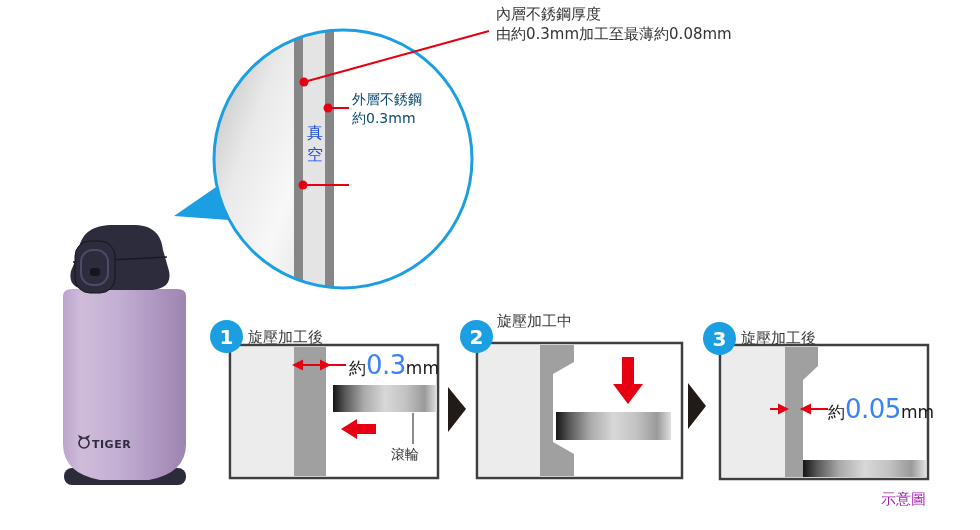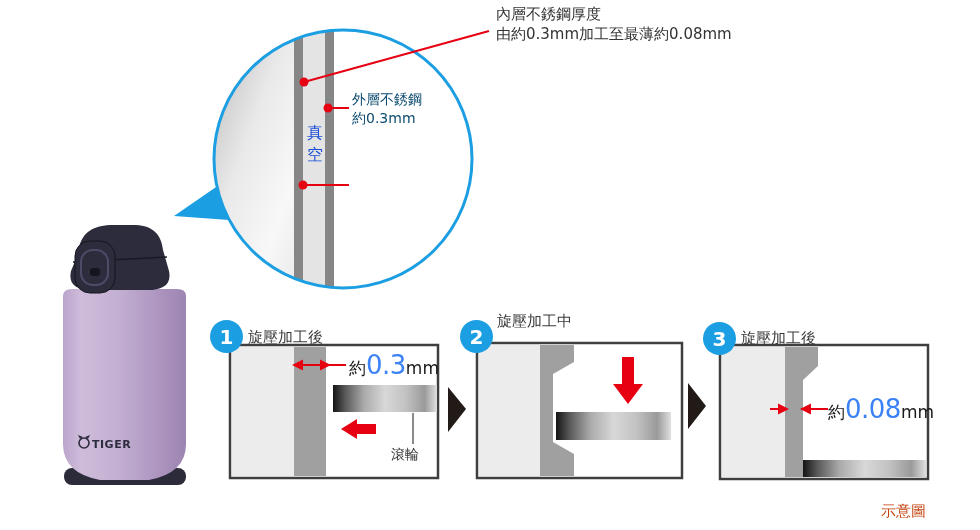--- a/index.html
+++ b/index.html
@@ -18,21 +18,21 @@
   .badge{
     position:absolute;width:33px;height:33px;border-radius:50%;
     background:#1b9ee2;color:#fff;font-weight:bold;font-size:20px;
     display:flex;align-items:center;justify-content:center;
   }
   .step-title{font-size:15px;color:#3a3a3a;}
   .measure{position:absolute;display:flex;align-items:baseline;color:#1a1a1a;}
   .measure .pre,.measure .unit{font-size:17px;}
   .measure .val{font-size:26px;color:#3b82f6;font-weight:500;letter-spacing:-0.5px;}
   .roller-label{font-size:14px;color:#333;}
-  .footnote{font-size:15px;color:#c2410c;margin-top:12px;}
+  .footnote{font-size:15px;color:#a21caf;}
 </style>
 </head>
 <body>
 
 <div class="stage">
 
   <svg width="980" height="530" viewBox="0 0 980 530">
     <defs>
       <linearGradient id="mirrorG" x1="0" y1="0" x2="0.9" y2="1">
         <stop offset="0" stop-color="#b5b5b5"></stop>
@@ -179,21 +179,21 @@
   <div class="txt step-title" style="left:741px;top:329px;">旋壓加工後</div>
 
   <div class="measure" style="left:349px;top:350px;">
     <span class="pre">約</span>
       <span class="val">0.3</span>
       <span class="unit">mm</span>
   </div>
 
   <div class="measure" style="left:828px;top:394px;">
     <span class="pre">約</span>
-      <span class="val">0.08</span>
+      <span class="val">0.05</span>
       <span class="unit">mm</span>
   </div>
 
   <div class="txt roller-label" style="left:391px;top:446px;">滾輪</div>
 
   <div class="txt footnote" style="left:881px;top:490px;">示意圖</div>
 
 </div>
 
 </body></html>

